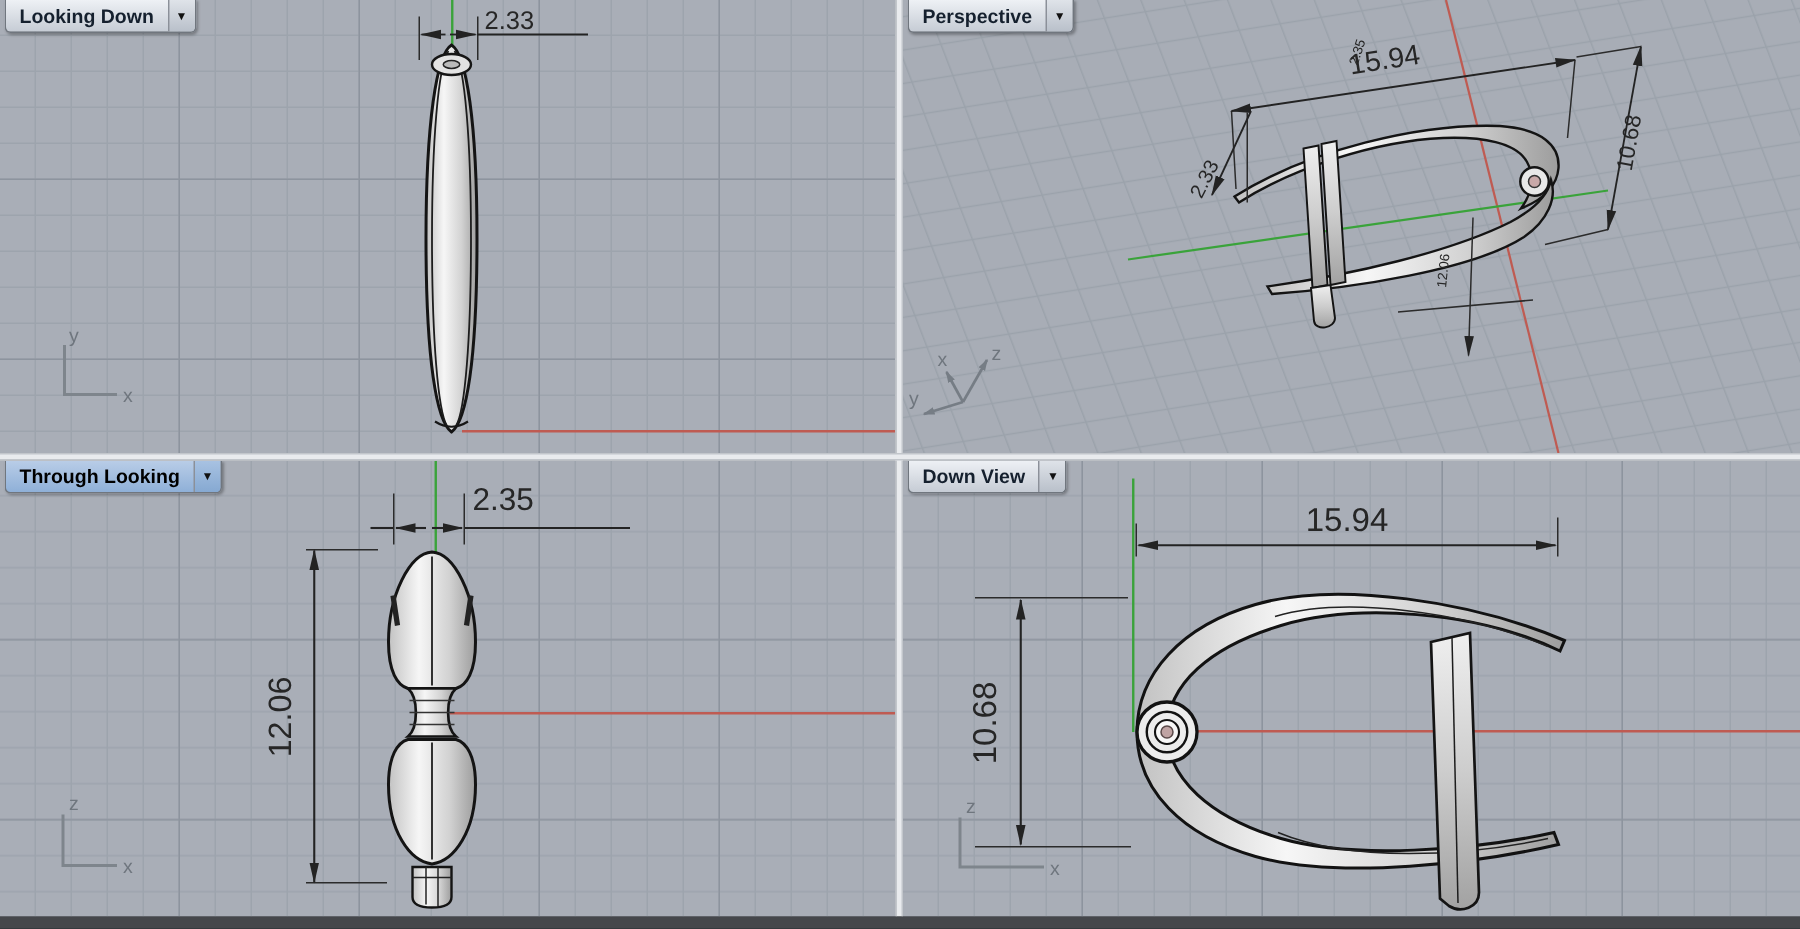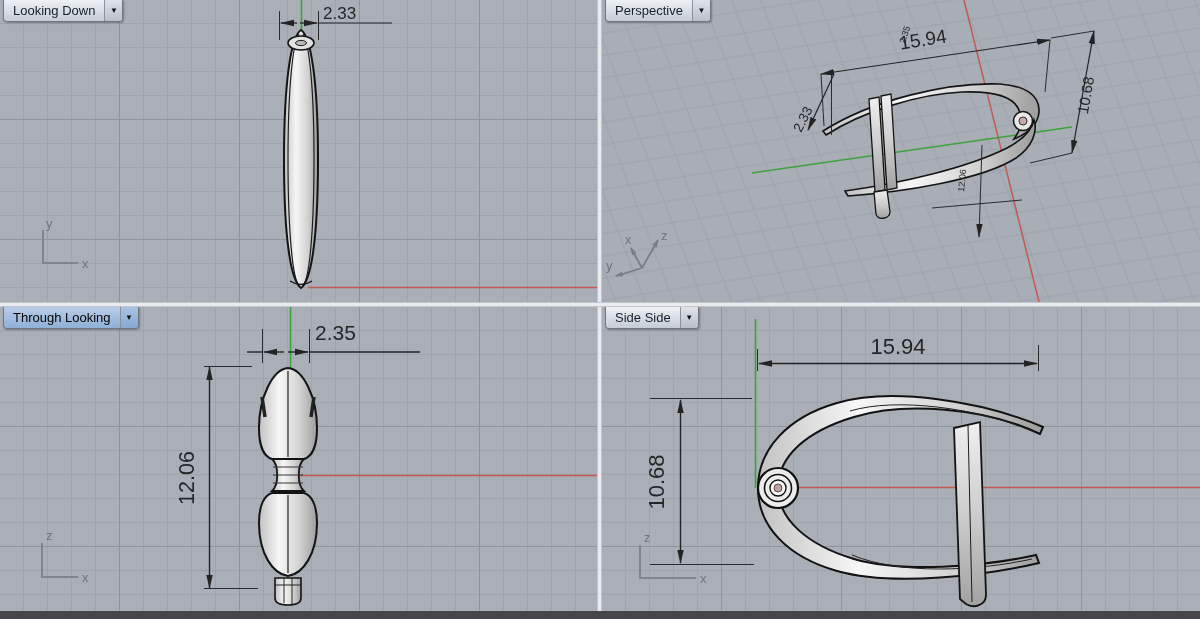--- a/index.html
+++ b/index.html
@@ -12,21 +12,21 @@
   #vp-br{left:602px;top:307px;width:598px;height:304px;}
   .vp svg{position:absolute;left:0;top:0;}
   .sep-v{position:absolute;left:597px;top:0;width:5px;height:611px;background:#e9ebee;
          border-left:1px solid #c2c6cb;border-right:1px solid #c2c6cb;box-sizing:border-box;z-index:5;}
   .sep-h{position:absolute;left:0;top:302px;width:1200px;height:5px;background:#e9ebee;
          border-top:1px solid #c2c6cb;border-bottom:1px solid #c2c6cb;box-sizing:border-box;z-index:5;}
   .bottom-strip{position:absolute;left:0;top:611px;width:1200px;height:8px;background:#45474b;z-index:6;}
   .tab{position:absolute;left:3px;top:0;display:flex;align-items:stretch;height:21px;
        border:1px solid #70767e;border-top:none;border-radius:0 0 4px 4px;overflow:hidden;
        background:linear-gradient(#eef1f5,#c6ccd5);box-shadow:1px 1px 2px rgba(0,0,0,.3);z-index:4;cursor:default;}
-  .tab .label{padding:3px 9px 0 9px;font-size:13px;font-weight:normal;color:#15202e;white-space:nowrap;}
+  .tab .label{padding:3px 9px 0 9px;font-size:13px;font-weight:bold;color:#15202e;white-space:nowrap;}
   .tab .arrow{display:flex;align-items:center;justify-content:center;width:17px;
        border-left:1px solid #8b9099;font-size:8px;color:#111;background:linear-gradient(#dfe3e9,#b9c0ca);}
   .tab.active{background:linear-gradient(#b9cde7,#8fb0d8);}
   .tab.active .label{color:#000;}
   .tab.active .arrow{background:linear-gradient(#a8c2e2,#86a9d2);}
   text.dim{fill:#262626;font-family:"Liberation Sans",sans-serif;}
   text.ax{fill:#6f767e;font-family:"Liberation Sans",sans-serif;font-size:13px;}
 </style>
 </head>
 <body>
@@ -230,21 +230,21 @@
         <line x1="78.5" y1="93" x2="78.5" y2="256" stroke="#232323" stroke-width="1.4" marker-start="url(#arr)" marker-end="url(#arr)"></line>
         <text class="dim" text-anchor="middle" transform="translate(62,175) rotate(-90)" font-size="22">10.68</text>
       </g>
       <g>
         <path d="M38,238 V271 H94" stroke="#7e858c" stroke-width="2" fill="none"></path>
         <text class="ax" x="42" y="235">z</text>
         <text class="ax" x="98" y="276">x</text>
       </g>
     </svg>
     <div class="tab">
-      <span class="label">Side Side</span>
+      <span class="label">Down View</span>
       <span class="arrow">
           <span>▼</span>
         </span>
     </div>
   </div>
 
   <div class="sep-v"></div>
   <div class="sep-h"></div>
   <div class="bottom-strip"></div>
 </div>

